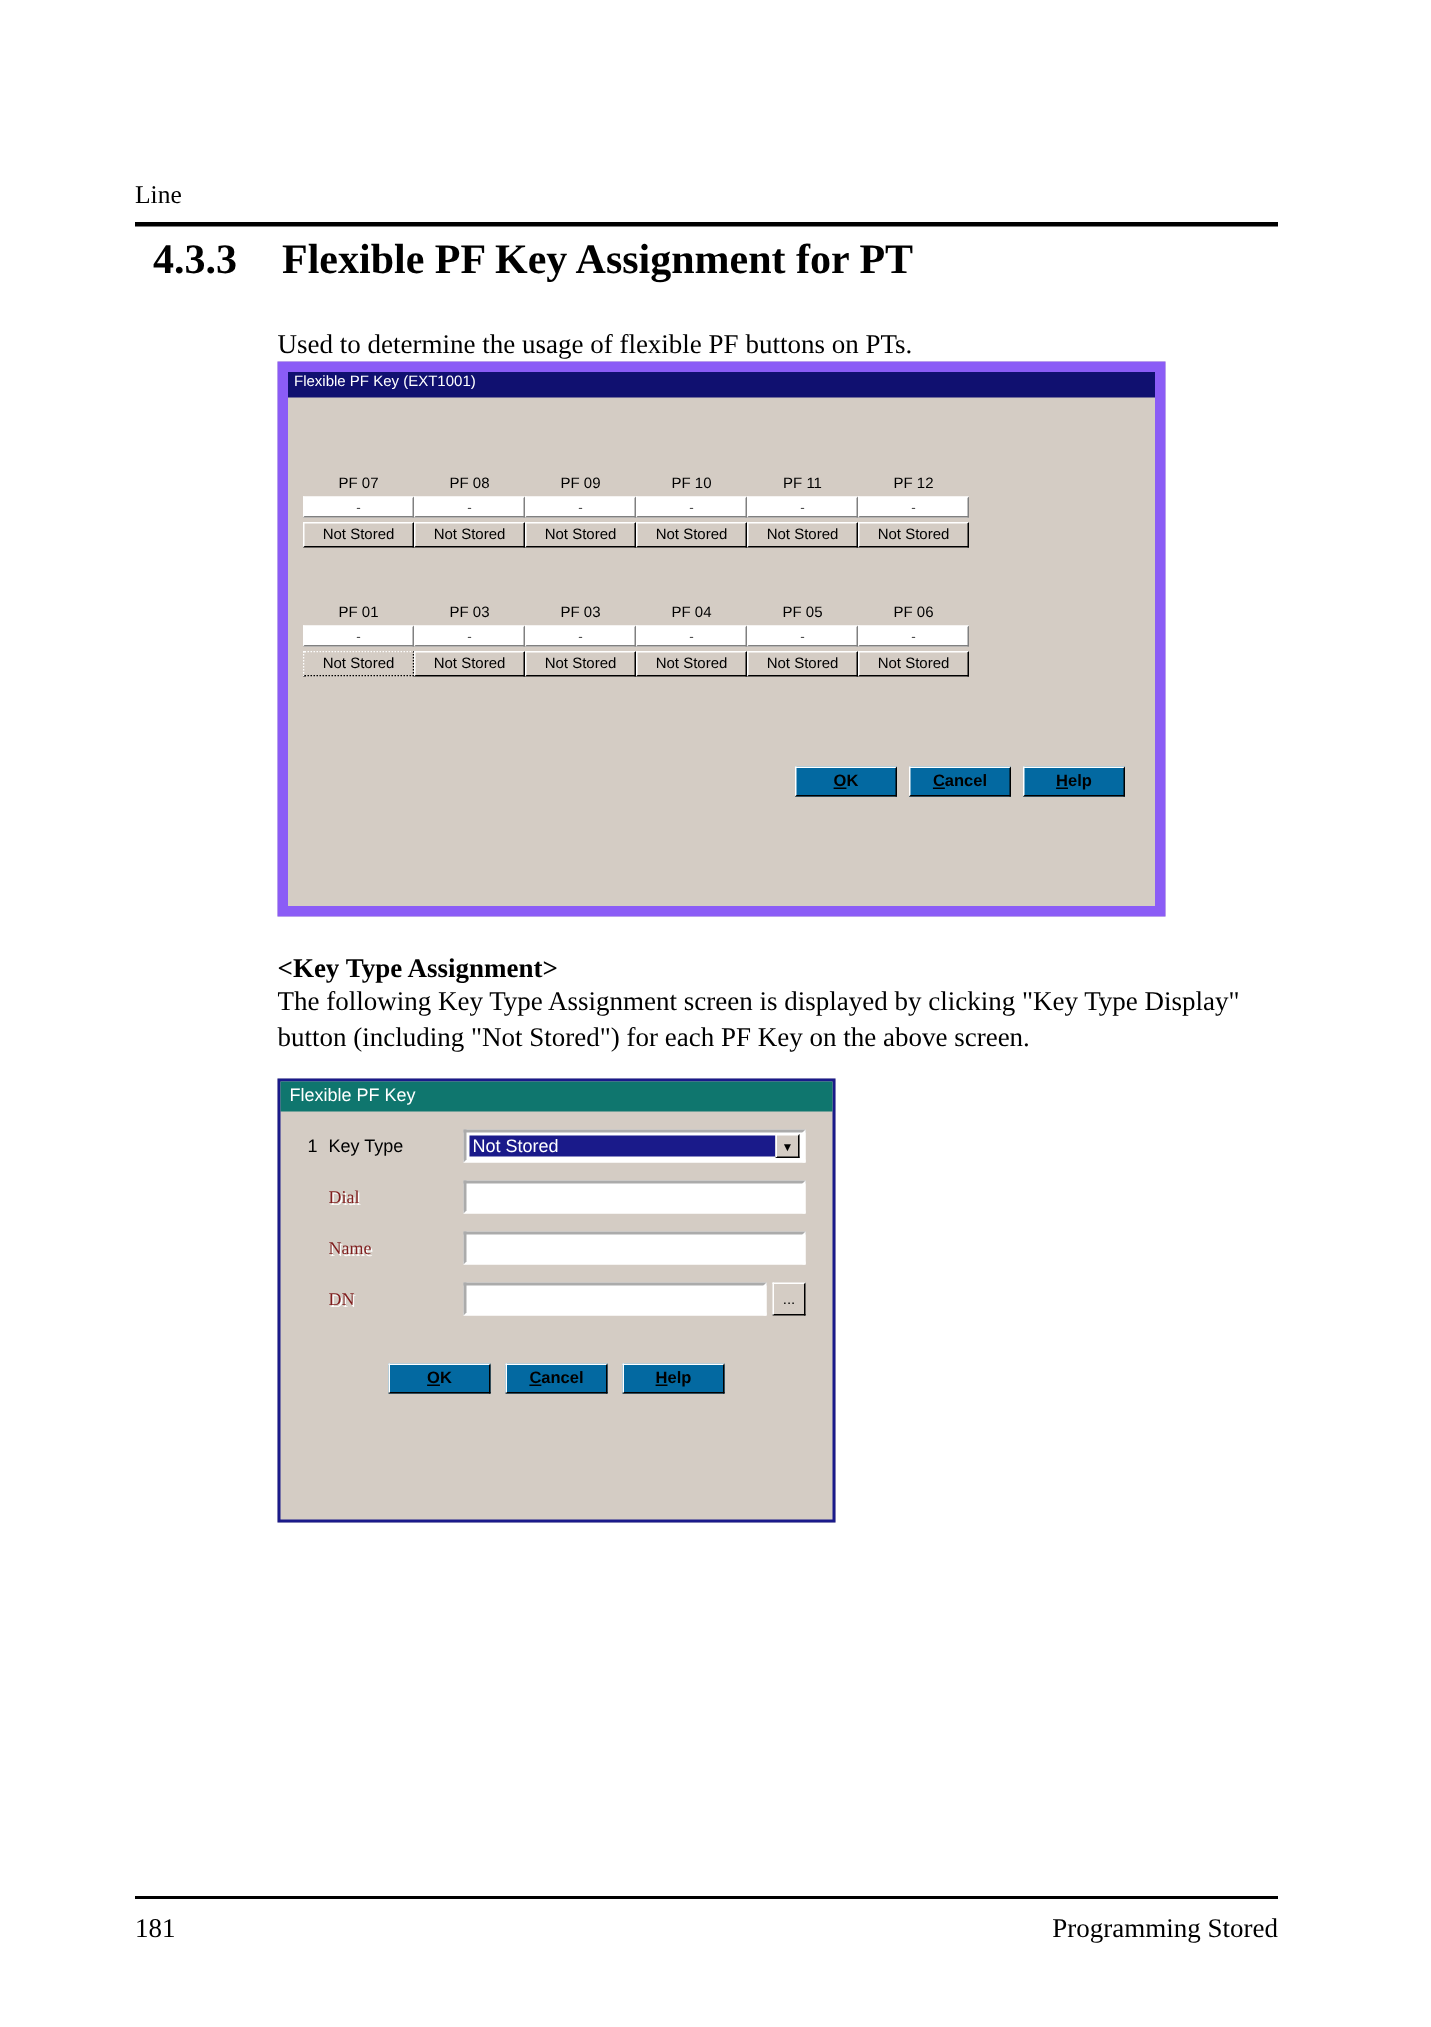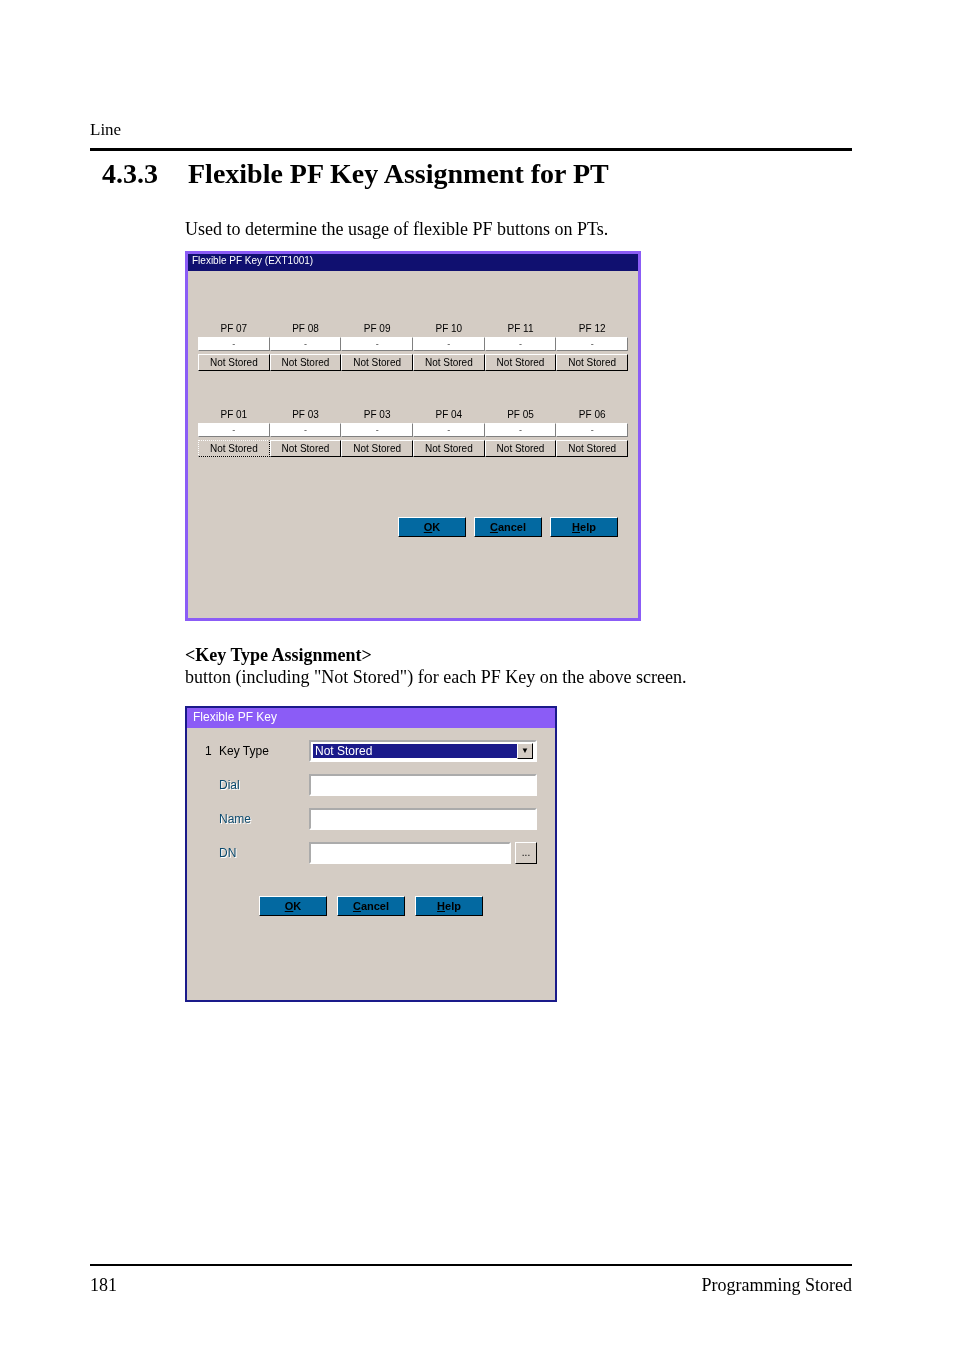--- a/index.html
+++ b/index.html
@@ -8,41 +8,41 @@
   .running-head { position: absolute; top: 120px; left: 90px; font-size: 17px; }
   .top-rule { position: absolute; top: 148px; left: 90px; width: 762px; height: 3px; background: #000; }
   .section-row { display: flex; gap: 30px; margin-top: 62px; margin-left: 12px; }
   .sec-num { font-size: 28px; font-weight: bold; }
   .sec-title { font-size: 28px; font-weight: bold; }
   .body { margin-left: 95px; margin-top: 28px; }
   .para { font-size: 18px; line-height: 1.3; }
   .subhead { font-size: 18px; font-weight: bold; margin-top: 24px; }
 
   
-  .dlg1 { width: 456px; height: 370px; margin-top: 10px; border: 3px solid #8b5cf6; background: #d4ccc4; font-family: "MS Sans Serif", Tahoma, sans-serif; font-size: 10px; color: #000; }
+  .dlg1 { width: 592px; height: 370px; border: 7px solid #8b5cf6; background: #d4ccc4; font-family: "MS Sans Serif", Tahoma, sans-serif; font-size: 10px; color: #000; }
   .dlg1-title { height: 17px; background: linear-gradient(#101070,#101070); color: #fff; padding: 1px 4px; font-size: 10px; }
   .pf-area { padding: 52px 10px 0 10px; }
-  .pf-row { display: flex; justify-content: center; margin-bottom: 38px; }
+  .pf-row { display: flex; justify-content: flex-start; margin-bottom: 38px; }
   .pf-col { width: 74px; text-align: center; }
   .pf-label { font-size: 10px; margin-bottom: 3px; }
   .pf-dash-box { height: 14px; border: 1px solid #fff; border-right-color:#808080; border-bottom-color:#808080; background:#fff; font-size:9px; line-height:12px; color:#444; }
   .pf-btn { margin-top: 3px; height: 17px; width: 100%; border: 1px solid #000; border-top-color:#fff; border-left-color:#fff; background:#d4ccc4; font-size:10px; cursor:pointer; }
   .pf-btn.focused { border-style: dotted; }
   .dlg-btn-row { display:flex; justify-content:flex-end; gap:8px; padding: 0 20px 14px 0; margin-top: 60px; }
   .dlg-btn { width: 68px; height: 20px; border:1px solid #000; border-top-color:#fff; border-left-color:#fff; background:#0369a1; font-size:11px; cursor:pointer;font-weight:bold; }
   .dlg-btn u { text-decoration: underline; }
 
   
   .dlg2 { width: 372px; height: 296px; margin-top: 16px; border: 2px solid #1a1a8a; background: #d4ccc4; font-family: "MS Sans Serif", Tahoma, sans-serif; font-size: 12px; }
-  .dlg2-title { height: 20px; background:#8b5cf6; color:#fff; padding:2px 6px; font-size:12px; }
+  .dlg2-title { height: 20px; background:#0f766e; color:#fff; padding:2px 6px; font-size:12px; }
   .form-row { display:flex; align-items:center; margin: 12px 18px 0 18px; }
   .form-row:first-of-type { margin-top: 26px; }
   .form-num { width: 14px; font-size:12px; color:#000; }
   .form-lbl { width: 90px; font-size:12px; }
-  .form-lbl.disabled { color:#0c4a6e; text-shadow: 1px 1px 0 #fff; }
+  .form-lbl.disabled { color:#7f1d1d; text-shadow: 1px 1px 0 #fff; font-family: Liberation Serif, serif; }
   .select { flex:1; height:22px; display:flex; align-items:center; border:2px inset #fff; background:#fff; padding:0 2px; }
   .select.focus .sel-text { background:#1a1a8a; color:#fff; padding:0 2px; }
   .sel-text { flex:1; font-size:12px; }
   .sel-caret { width:16px; height:16px; border:1px solid #000; border-top-color:#fff; border-left-color:#fff; background:#d4ccc4; display:flex; align-items:center; justify-content:center; font-size:8px; }
   .tinput { flex:1; height:22px; border:2px inset #fff; background:#fff; }
   .dn-row .tinput { flex: 1; }
   .dn-btn { width:22px; height:22px; margin-left:4px; border:1px solid #000; border-top-color:#fff; border-left-color:#fff; background:#d4ccc4; font-size:10px; cursor:pointer; }
   .dlg2-btns { display:flex; justify-content:center; gap:10px; margin-top: 32px; }
 
   
@@ -136,20 +136,21 @@
       </div>
 
       <div class="dlg-btn-row">
         <button class="dlg-btn"><u>O</u><span>K</span></button>
         <button class="dlg-btn"><u>C</u><span>ancel</span></button>
         <button class="dlg-btn"><u>H</u><span>elp</span></button>
       </div>
     </div>
 
     <div class="subhead">&lt;Key Type Assignment&gt;</div>
+    <p class="para">The following Key Type Assignment screen is displayed by clicking "Key Type Display"</p>
     <p class="para">button (including "Not Stored") for each PF Key on the above screen.</p>
 
     <div class="dlg2">
       <div class="dlg2-title">Flexible PF Key</div>
 
       <div class="form-row">
         <div class="form-num">1</div>
         <div class="form-lbl">Key Type</div>
         <div class="select focus">
           <span class="sel-text">Not Stored</span>

